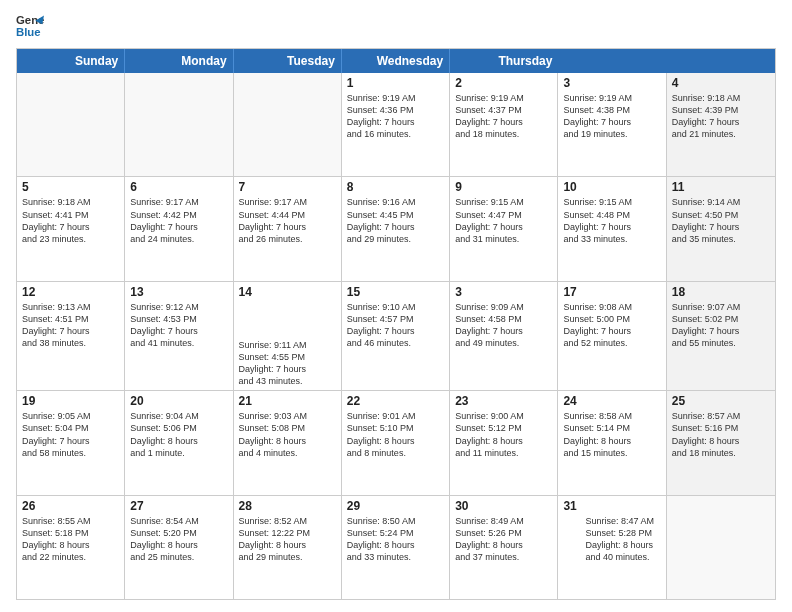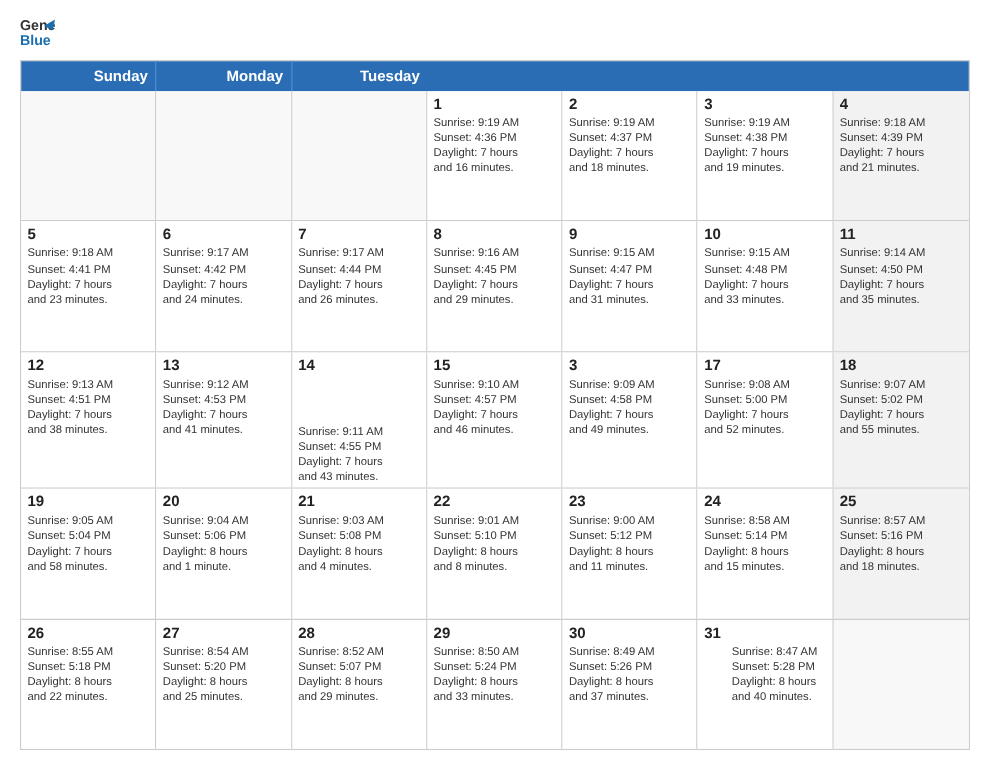--- a/index.html
+++ b/index.html
@@ -116,20 +116,22 @@
       <div class="month-title"></div>
       <div class="location-title"></div>
     </div>
   </div>
 
   <div class="calendar">
     <div class="cal-header">
     <div class="cal-header-cell">Sunday</div>
         <div class="cal-header-cell">Monday</div>
         <div class="cal-header-cell">Tuesday</div>
+        <div class="cal-header-cell">Wednesday</div>
+        <div class="cal-header-cell">Thursday</div>
       </div>
     <div class="cal-body">
     <div class="cal-row">
           <div class="cal-cell empty"></div>
           <div class="cal-cell empty"></div>
           <div class="cal-cell empty"></div>
           <div class="cal-cell">
             <div class="day-num">1</div>
             <div class="cell-text" style="white-space: pre-line;">Sunrise: 9:19 AM
 Sunset: 4:36 PM
@@ -322,21 +324,21 @@
           <div class="cal-cell">
             <div class="day-num">27</div>
             <div class="cell-text" style="white-space: pre-line;">Sunrise: 8:54 AM
 Sunset: 5:20 PM
 Daylight: 8 hours
 and 25 minutes.</div>
           </div>
           <div class="cal-cell">
             <div class="day-num">28</div>
             <div class="cell-text" style="white-space: pre-line;">Sunrise: 8:52 AM
-Sunset: 5:07 PM
+Sunset: 12:22 PM
 Daylight: 8 hours
 and 29 minutes.</div>
           </div>
           <div class="cal-cell">
             <div class="day-num">29</div>
             <div class="cell-text" style="white-space: pre-line;">Sunrise: 8:50 AM
 Sunset: 5:24 PM
 Daylight: 8 hours
 and 33 minutes.</div>
           </div>

